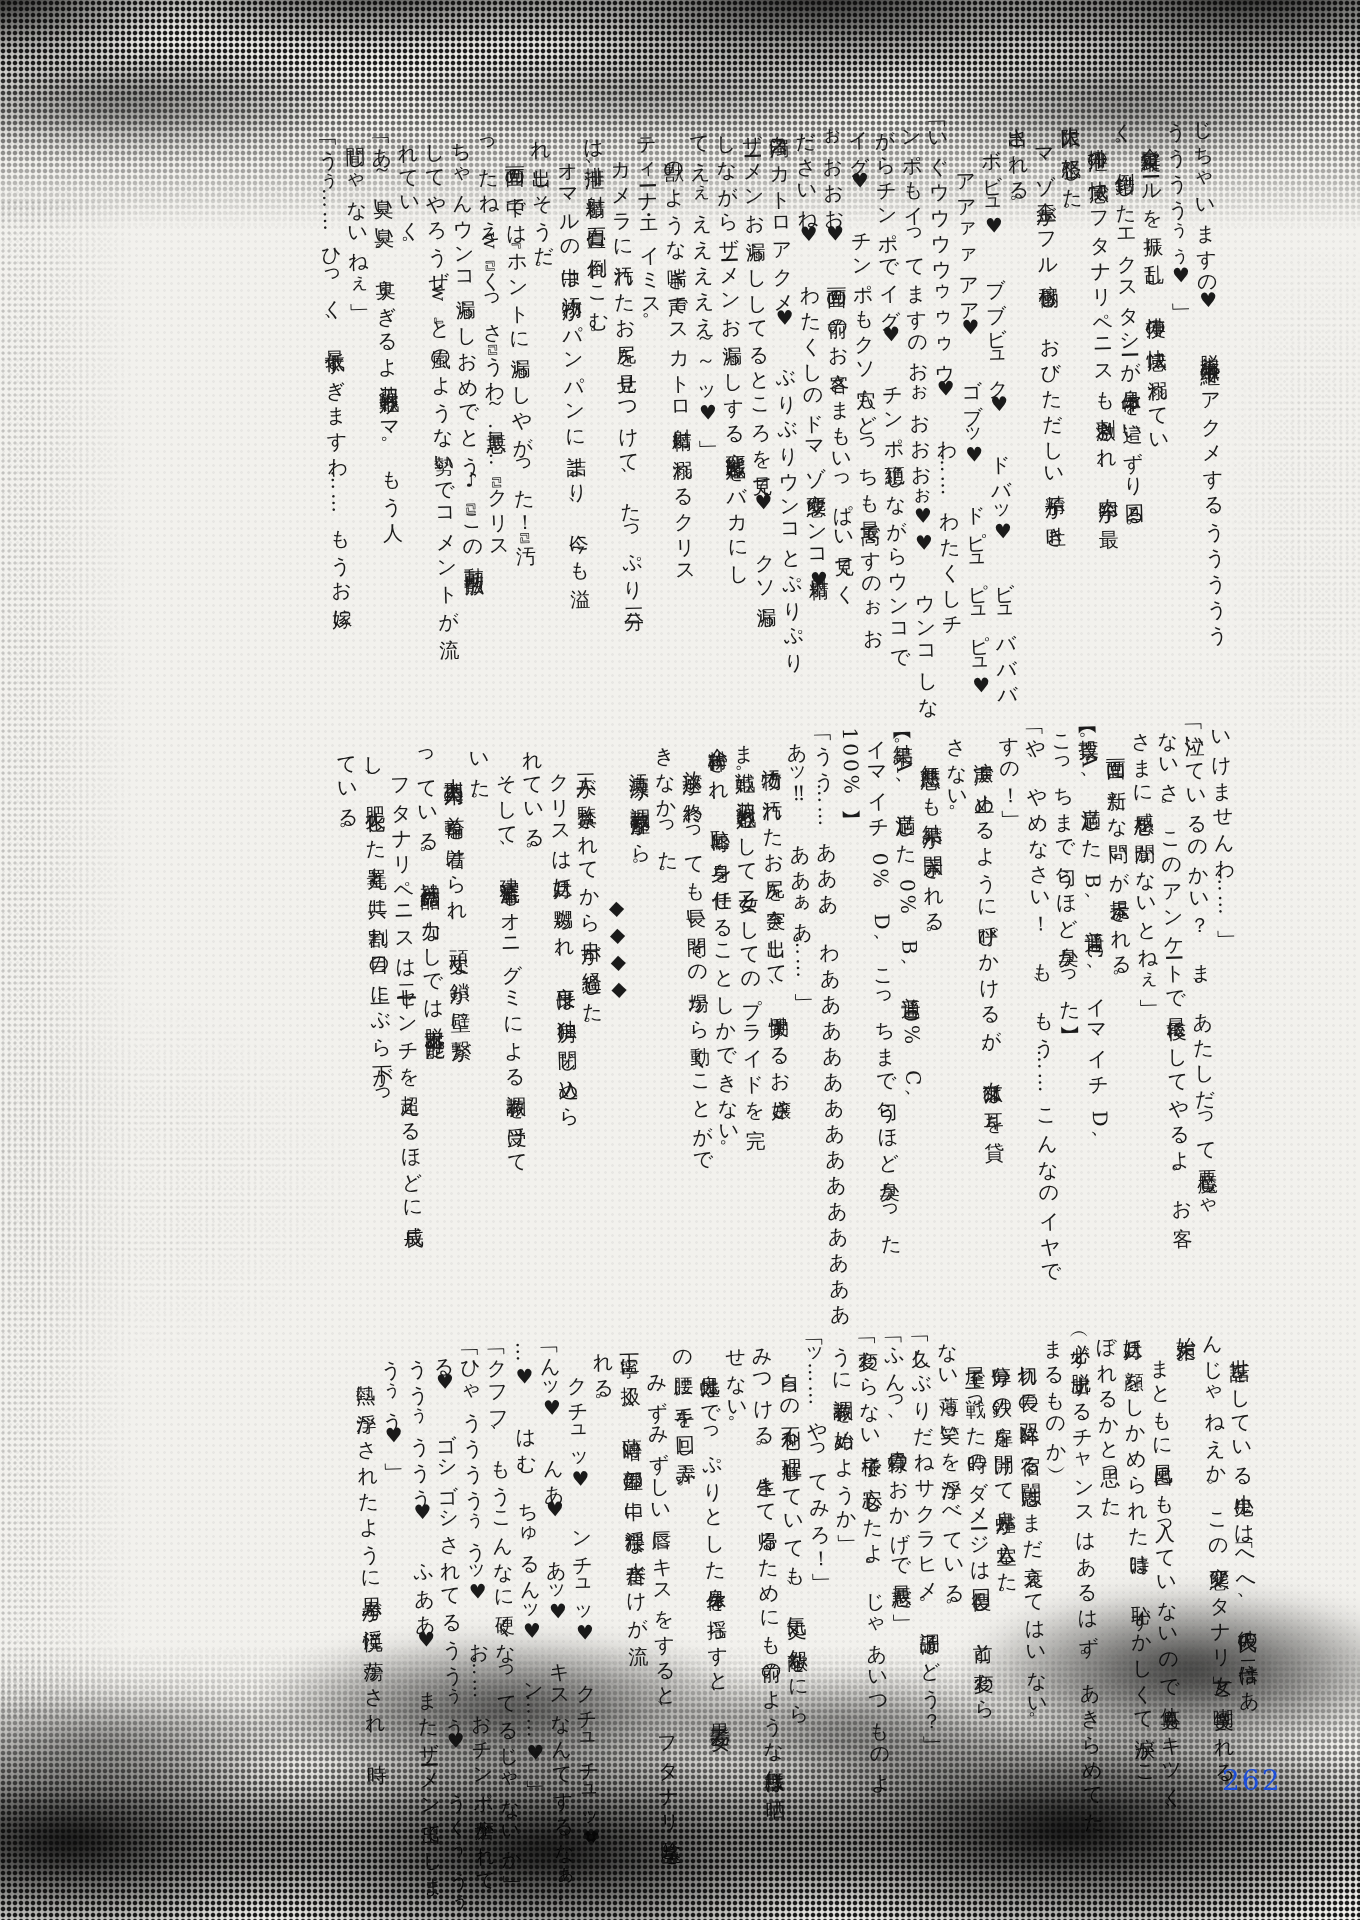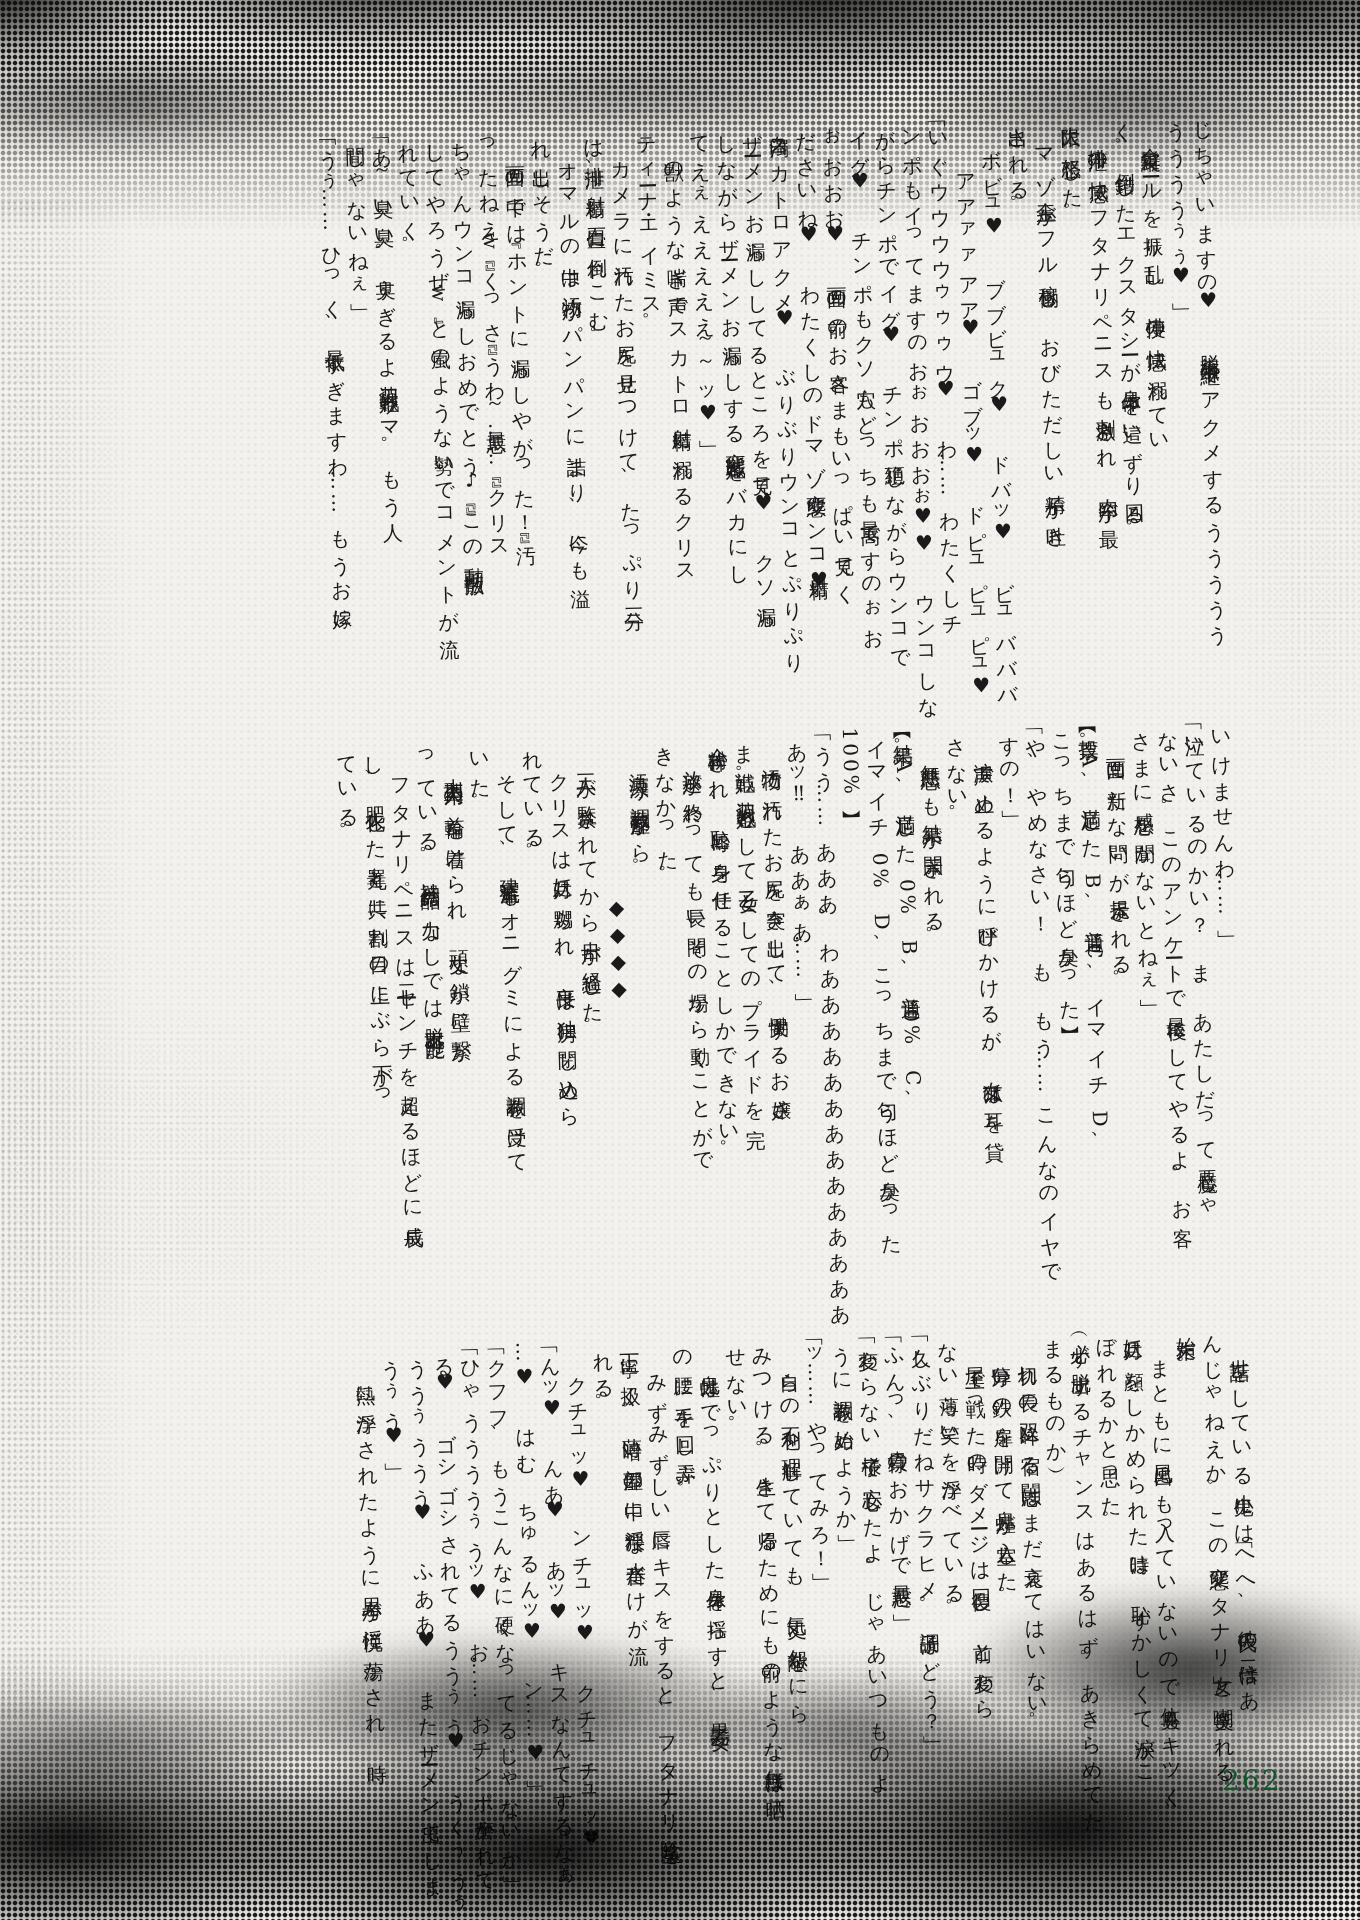--- a/index.html
+++ b/index.html
@@ -73,21 +73,21 @@
   .sheet { position:absolute; inset:0; z-index:3;
     transform: rotate(-1.7deg); transform-origin:1245px 980px; }
   .band { position:absolute; right:115px; writing-mode:vertical-rl; text-orientation:mixed;
     color:#1a1a1a; }
   .band p { margin:0 6.5px; font-size:20px; line-height:1; letter-spacing:3px; white-space:pre; }
   .band-1 { top:106px;  height:578px; }
   .band-2 { top:716px;  height:556px; }
   .band-3 { top:1320px; height:565px; }
 
   .page-number { position:absolute; left:1222px; top:1764px; z-index:5;
-    color:#14532d; font-size:28px; letter-spacing:2px;
+    color:#1d4ed8; font-size:28px; letter-spacing:2px;
     text-shadow:0 0 3px rgba(255,255,255,.4); }
 </style>
 </head>
 <body>
 
 <div class="page">
   <div class="grain"></div>
 
   <div class="noise noise-top">
     <div class="blobs"></div>

